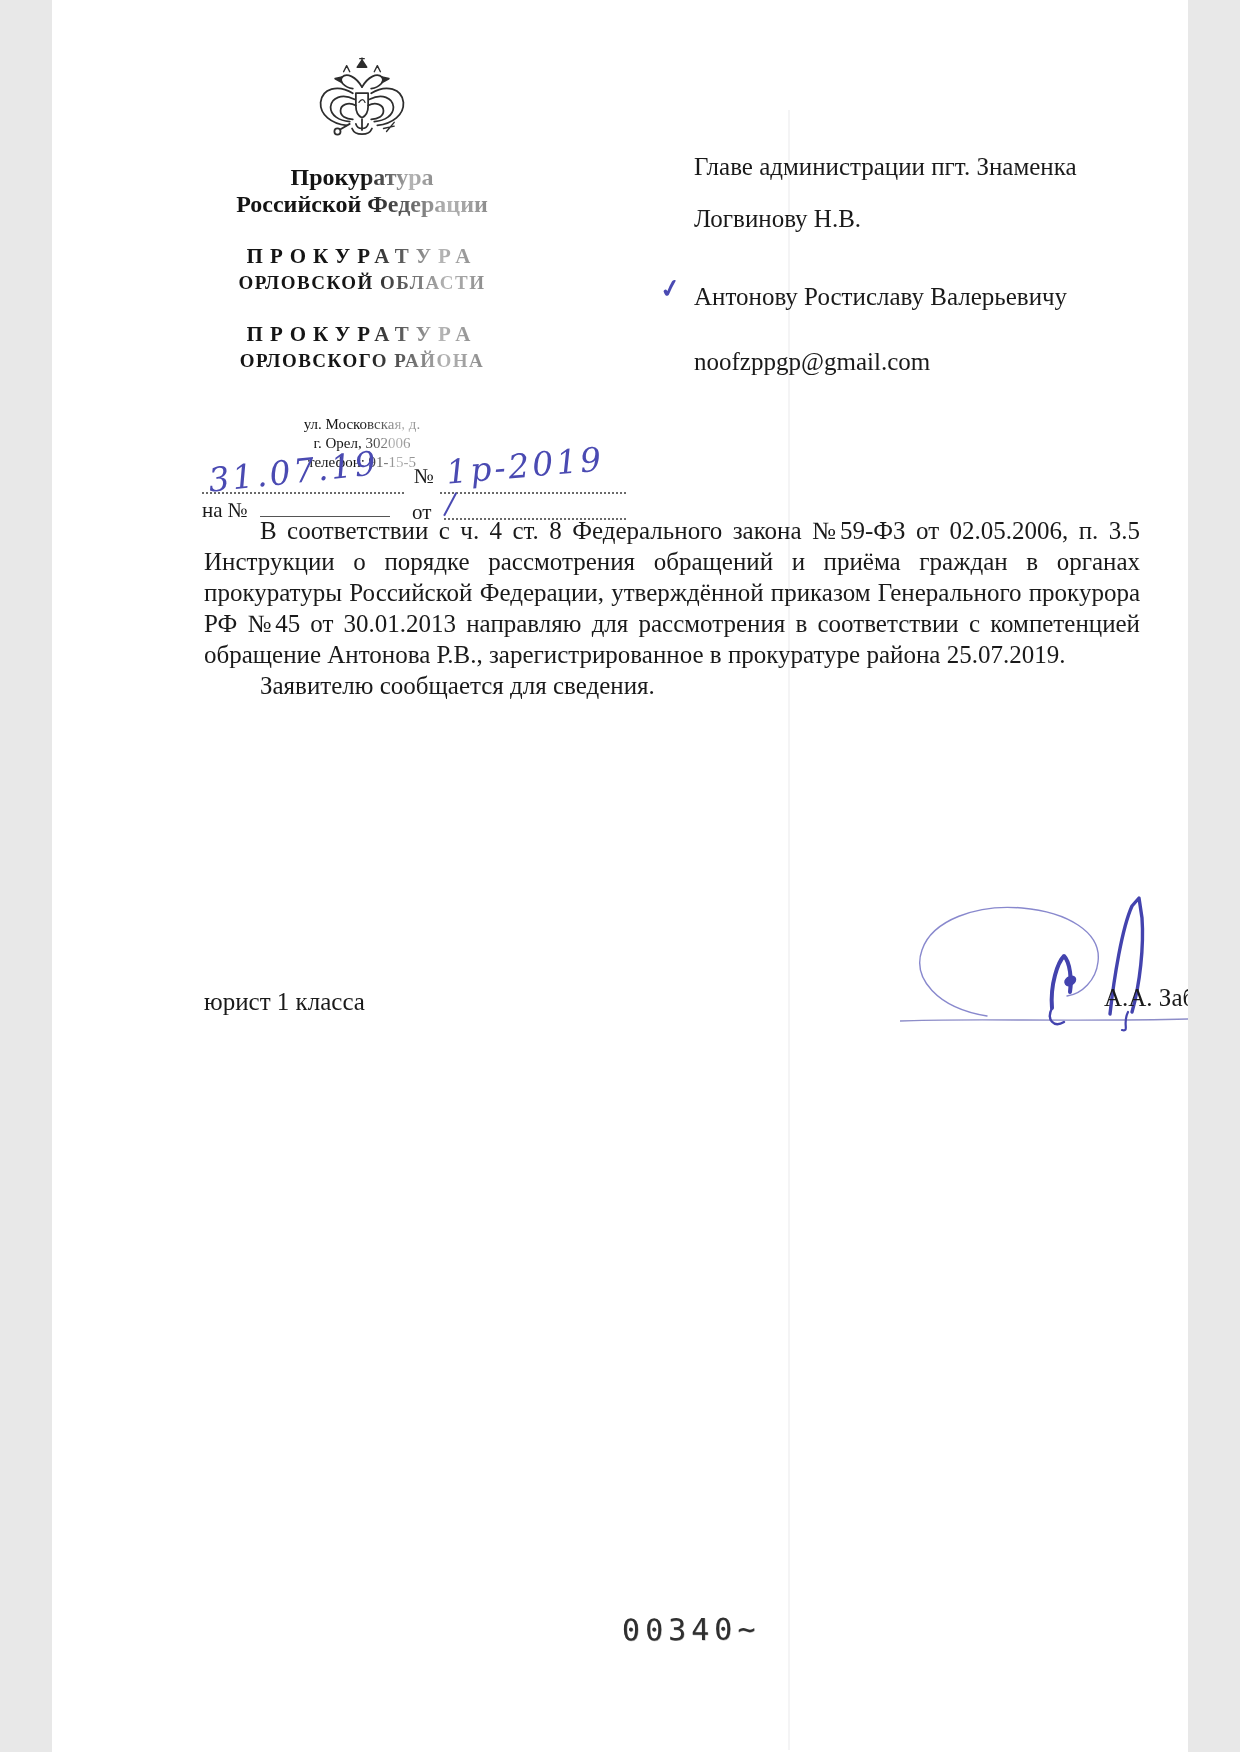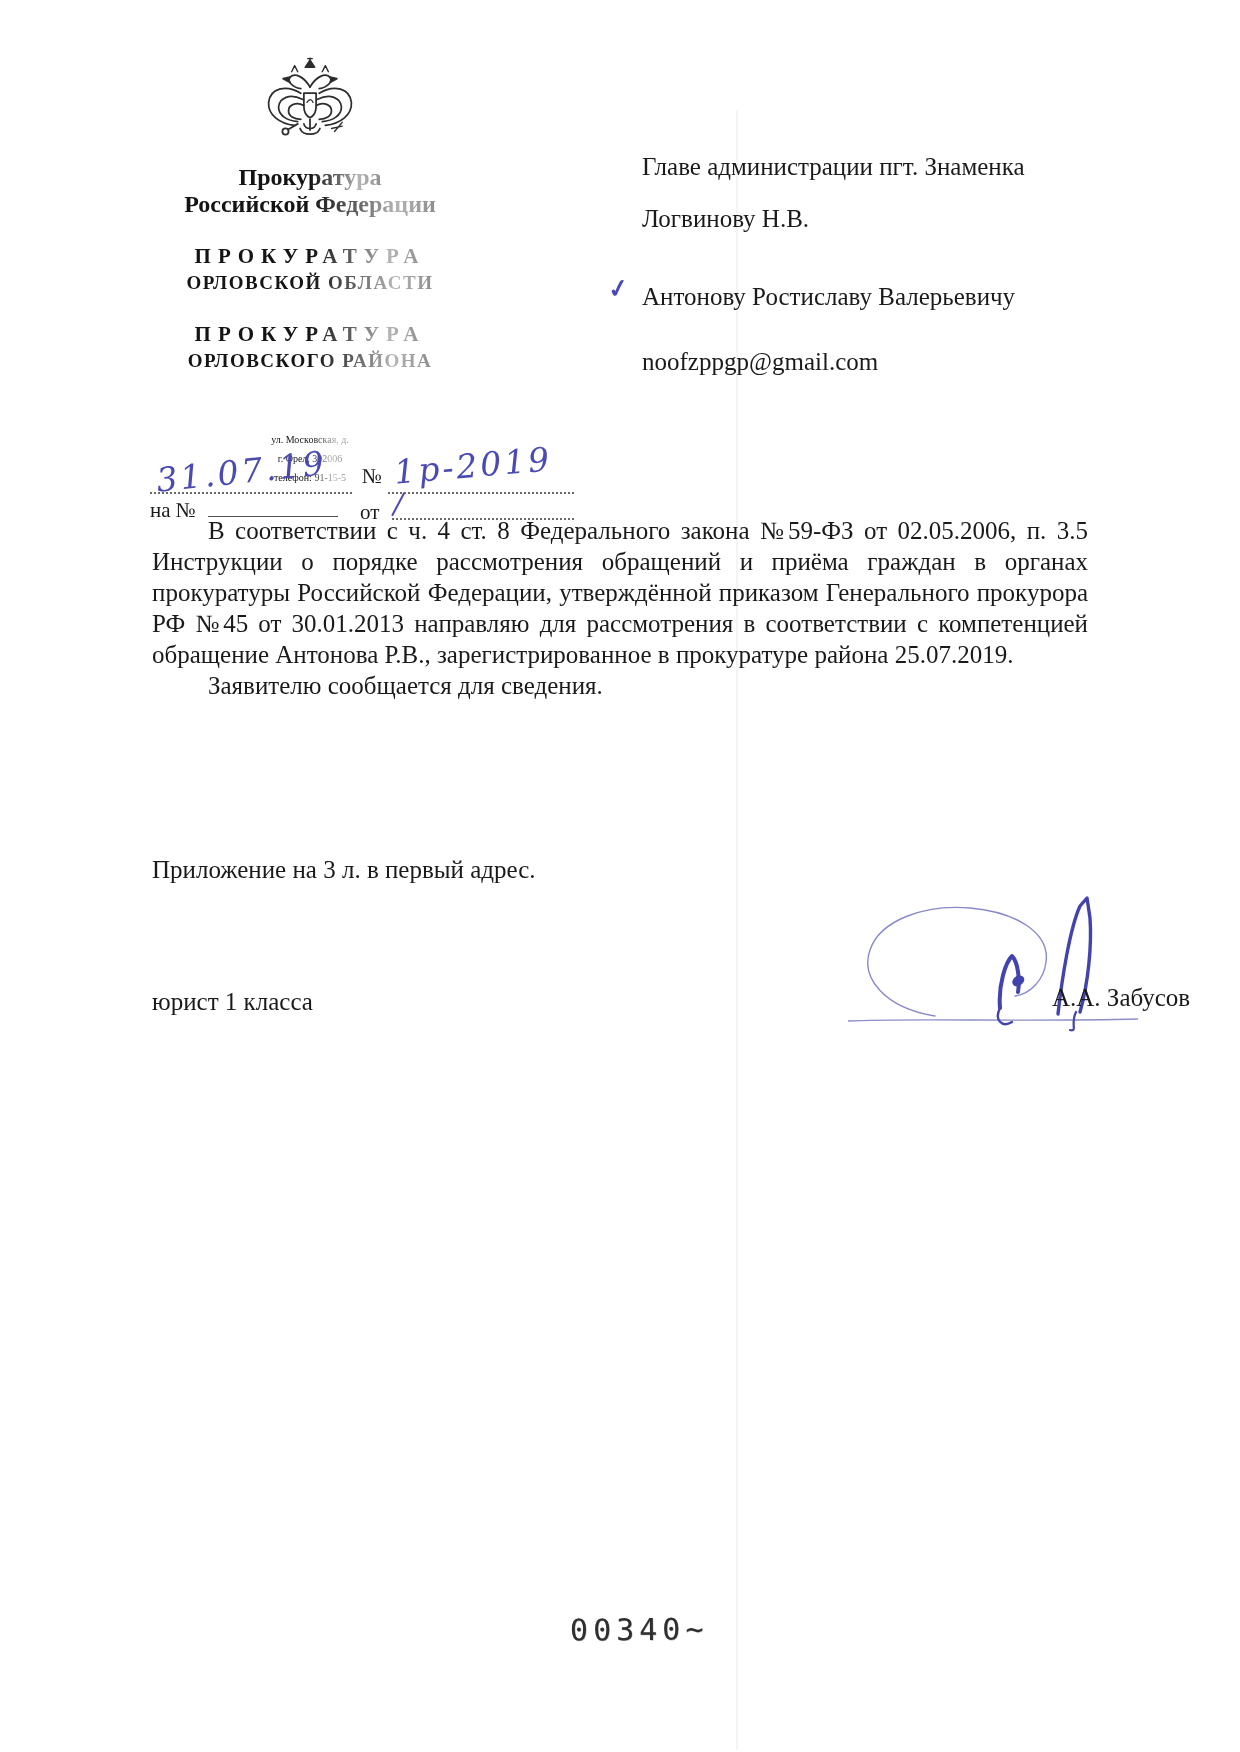--- a/index.html
+++ b/index.html
@@ -1,19 +1,19 @@
 <!DOCTYPE html>
 <html lang="ru"><head>
 <meta charset="utf-8">
 <title>Scanned letter</title>
 <style>
   html,body{margin:0;padding:0;background:#e8e8e8;}
   .page{
     position:relative;
-    width:1240px;height:1752px;
+    width:1136px;height:1752px;
     margin:0 auto;
     background:#ffffff;
     font-family:"Liberation Serif", serif;
     color:#1a1a1a;
     overflow:hidden;
   }
   
   .scan-line{position:absolute;left:736px;top:110px;width:2px;height:1640px;background:rgba(70,70,80,0.06);}
 
   
@@ -26,21 +26,21 @@
       background-image:linear-gradient(90deg,#141414 0%,#141414 50%,#5f5f5f 68%,#b5b5b5 84%,#8d8d8d 100%);
       -webkit-background-clip:text;background-clip:text;
       color:transparent;-webkit-text-fill-color:transparent;
     }
   }
   .lh-fed{font-size:24px;font-weight:bold;line-height:27px;margin-top:2px;}
   .block-region{margin-top:25px;}
   .block-district{margin-top:25px;}
   .lh-caps1{font-size:21px;font-weight:bold;letter-spacing:7px;line-height:26px;}
   .lh-caps2{font-size:19px;font-weight:bold;letter-spacing:1.5px;line-height:27px;}
-  .lh-addr{margin-top:56px;font-size:10px;line-height:19px;}
+  .lh-addr{margin-top:41px;font-size:15px;line-height:19px;}
 
   
   .refs{position:absolute;left:150px;top:452px;width:445px;height:90px;font-size:21px;}
   .hw{
     position:absolute;
     font-family:"DejaVu Serif", serif;
     font-style:italic;
     color:#4a4ab2;
     font-size:33px;
     letter-spacing:3px;
@@ -178,21 +178,20 @@
     <span class="check">✓</span>
     <div class="r-line r3">Антонову Ростиславу Валерьевичу</div>
     <div class="r-line r4">noofzppgp@gmail.com</div>
   </section>
 
   <main class="body-text">
     <p>В соответствии с ч. 4  ст. 8 Федерального закона №59-ФЗ от 02.05.2006, п. 3.5 Инструкции о порядке рассмотрения обращений и приёма граждан в органах прокуратуры Российской Федерации, утверждённой приказом Генерального прокурора РФ №45 от 30.01.2013 направляю для рассмотрения в соответствии с компетенцией обращение Антонова Р.В., зарегистрированное в прокуратуре района 25.07.2019.</p>
     <p>Заявителю сообщается для сведения.</p>
   </main>
 
-  <div class="attachment">Приложение на 3 л. в первый адрес.</div>
 
   <div class="sig-title-2">юрист 1 класса</div>
 
   <span class="sig-scribble">
     <svg width="280" height="175" viewBox="0 0 280 175" fill="none" stroke-linecap="round" stroke-linejoin="round">
 
       <path d="M95 158 C45 150 20 120 30 92 C40 62 85 46 130 50 C175 54 210 74 206 104 C204 122 190 136 175 138" stroke="#6a6ac0" stroke-width="1.4" opacity="0.8"></path>
 
       <path d="M160 150 C158 126 166 104 172 98 C178 104 180 122 178 134" stroke="#4343ae" stroke-width="4"></path>
       <path d="M176 120 c6 -4 10 2 4 6 c-5 4 -9 -2 -4 -6 z" stroke="#4343ae" stroke-width="2.6" fill="#4343ae"></path>

